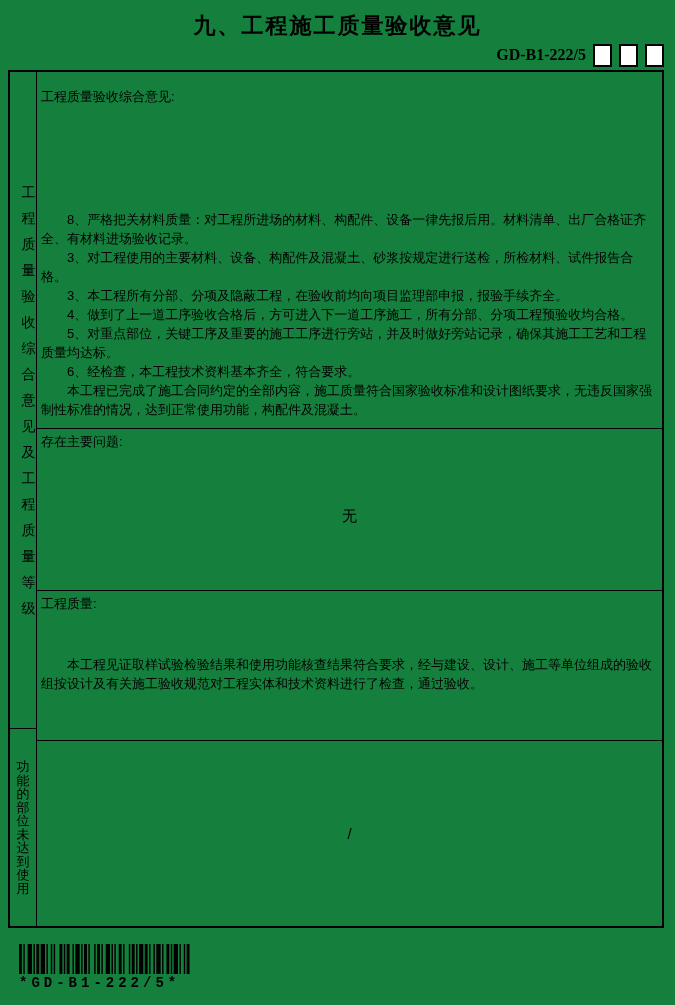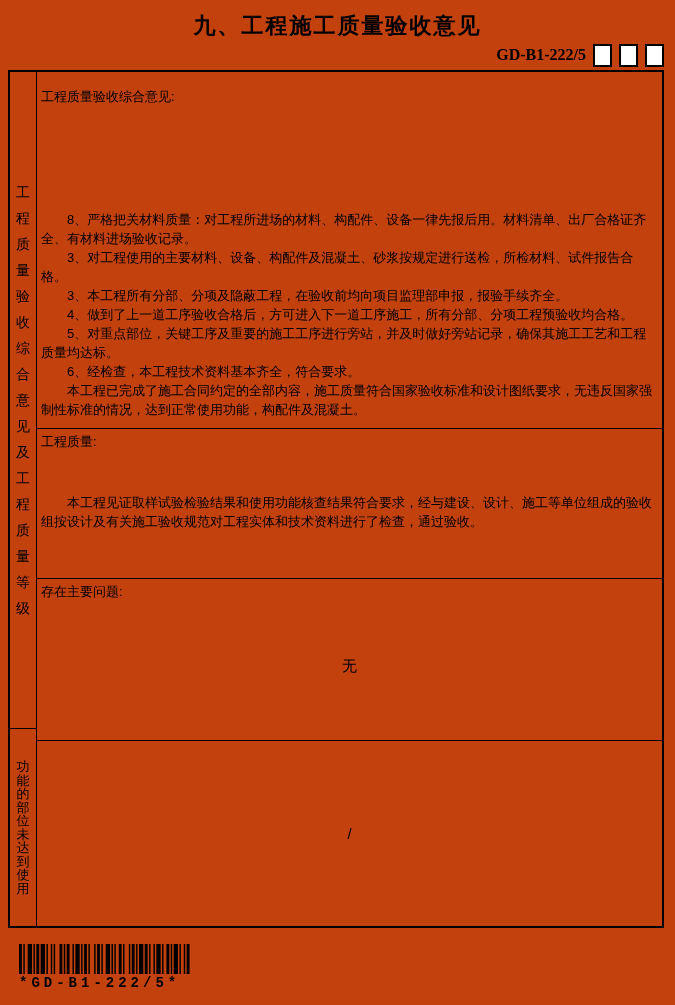--- a/index.html
+++ b/index.html
@@ -1,19 +1,19 @@
 <!DOCTYPE html>
 <html><head>
 <meta charset="utf-8">
 <style>
   * { box-sizing: border-box; margin: 0; padding: 0; }
   html, body { width: 675px; height: 1005px; background: #ffffff; }
   body { font-family: "Liberation Sans", "DejaVu Sans", sans-serif; color: #000; position: relative; }
 
-  .page { width: 675px; height: 1005px; position: relative; background: #c2410c; overflow: hidden; }
+  .page { width: 675px; height: 1005px; position: relative; background: #15803d; overflow: hidden; }
 
   .title {
     text-align: center;
     font-size: 22px;
     font-weight: bold;
     padding-top: 11px;
     letter-spacing: 2px;
   }
 
   .code-row {
@@ -49,21 +49,21 @@
   .left-col {
     width: 27px;
     border-right: 1px solid #000;
     display: flex;
     flex-direction: column;
   }
   .left-cell-top {
     height: 656px;
     display: flex;
     align-items: center;
-    justify-content: center;
+    justify-content: flex-end;
   }
   .left-cell-bottom {
     flex: 1;
     border-top: 1px solid #000;
     display: flex;
     align-items: center;
     justify-content: center;
   }
   .vtext {
     display: inline-block;
@@ -162,28 +162,28 @@
           <p>8、严格把关材料质量：对工程所进场的材料、构配件、设备一律先报后用。材料清单、出厂合格证齐全、有材料进场验收记录。</p>
           <p>3、对工程使用的主要材料、设备、构配件及混凝土、砂浆按规定进行送检，所检材料、试件报告合格。</p>
           <p>3、本工程所有分部、分项及隐蔽工程，在验收前均向项目监理部申报，报验手续齐全。</p>
           <p>4、做到了上一道工序验收合格后，方可进入下一道工序施工，所有分部、分项工程预验收均合格。</p>
           <p>5、对重点部位，关键工序及重要的施工工序进行旁站，并及时做好旁站记录，确保其施工工艺和工程质量均达标。</p>
           <p>6、经检查，本工程技术资料基本齐全，符合要求。</p>
           <p>本工程已完成了施工合同约定的全部内容，施工质量符合国家验收标准和设计图纸要求，无违反国家强制性标准的情况，达到正常使用功能，构配件及混凝土。</p>
         </div>
       </div>
 
+      <div class="row row-2">
+        <div class="section-header">存在主要问题:</div>
+        <div class="center-value">无</div>
+      </div>
+
       <div class="row row-3">
         <div class="section-header">工程质量:</div>
         <p class="quality-body">本工程见证取样试验检验结果和使用功能核查结果符合要求，经与建设、设计、施工等单位组成的验收组按设计及有关施工验收规范对工程实体和技术资料进行了检查，通过验收。</p>
-      </div>
-
-      <div class="row row-2">
-        <div class="section-header">存在主要问题:</div>
-        <div class="center-value">无</div>
       </div>
 
       <div class="row row-4">
         <span class="slash-value">/</span>
       </div>
 
     </div>
   </div>
 
   <div class="footer">

